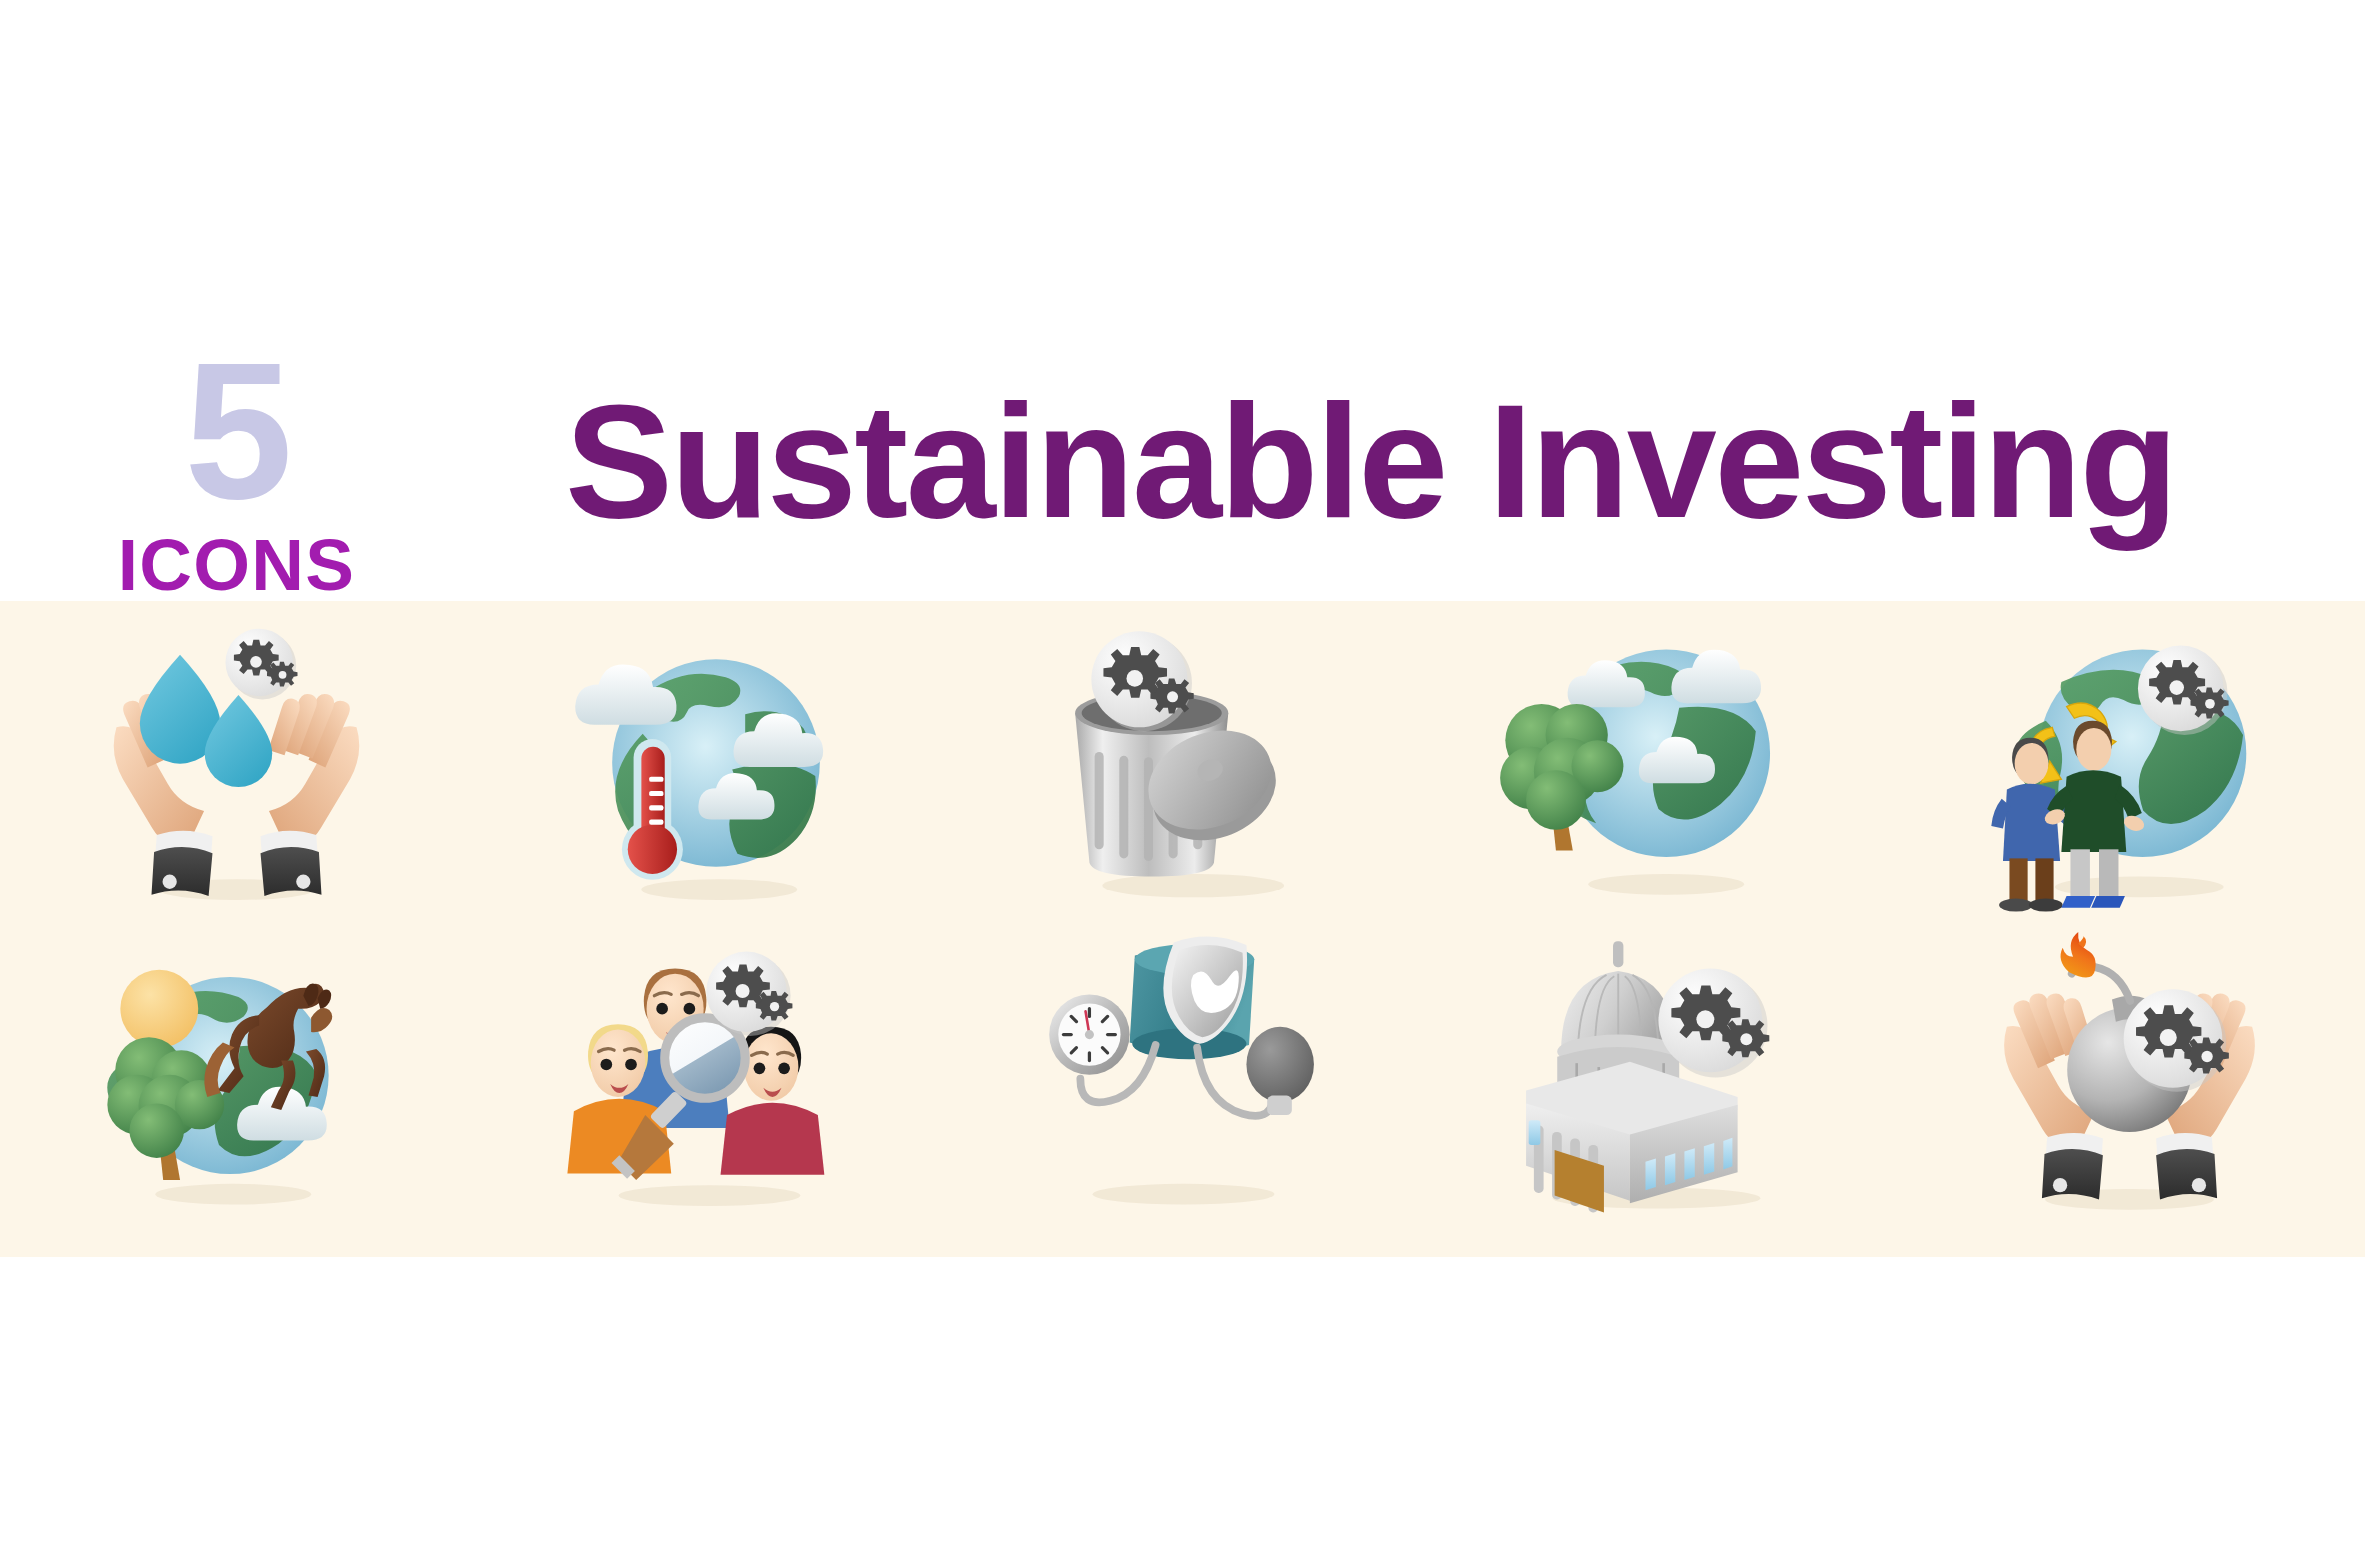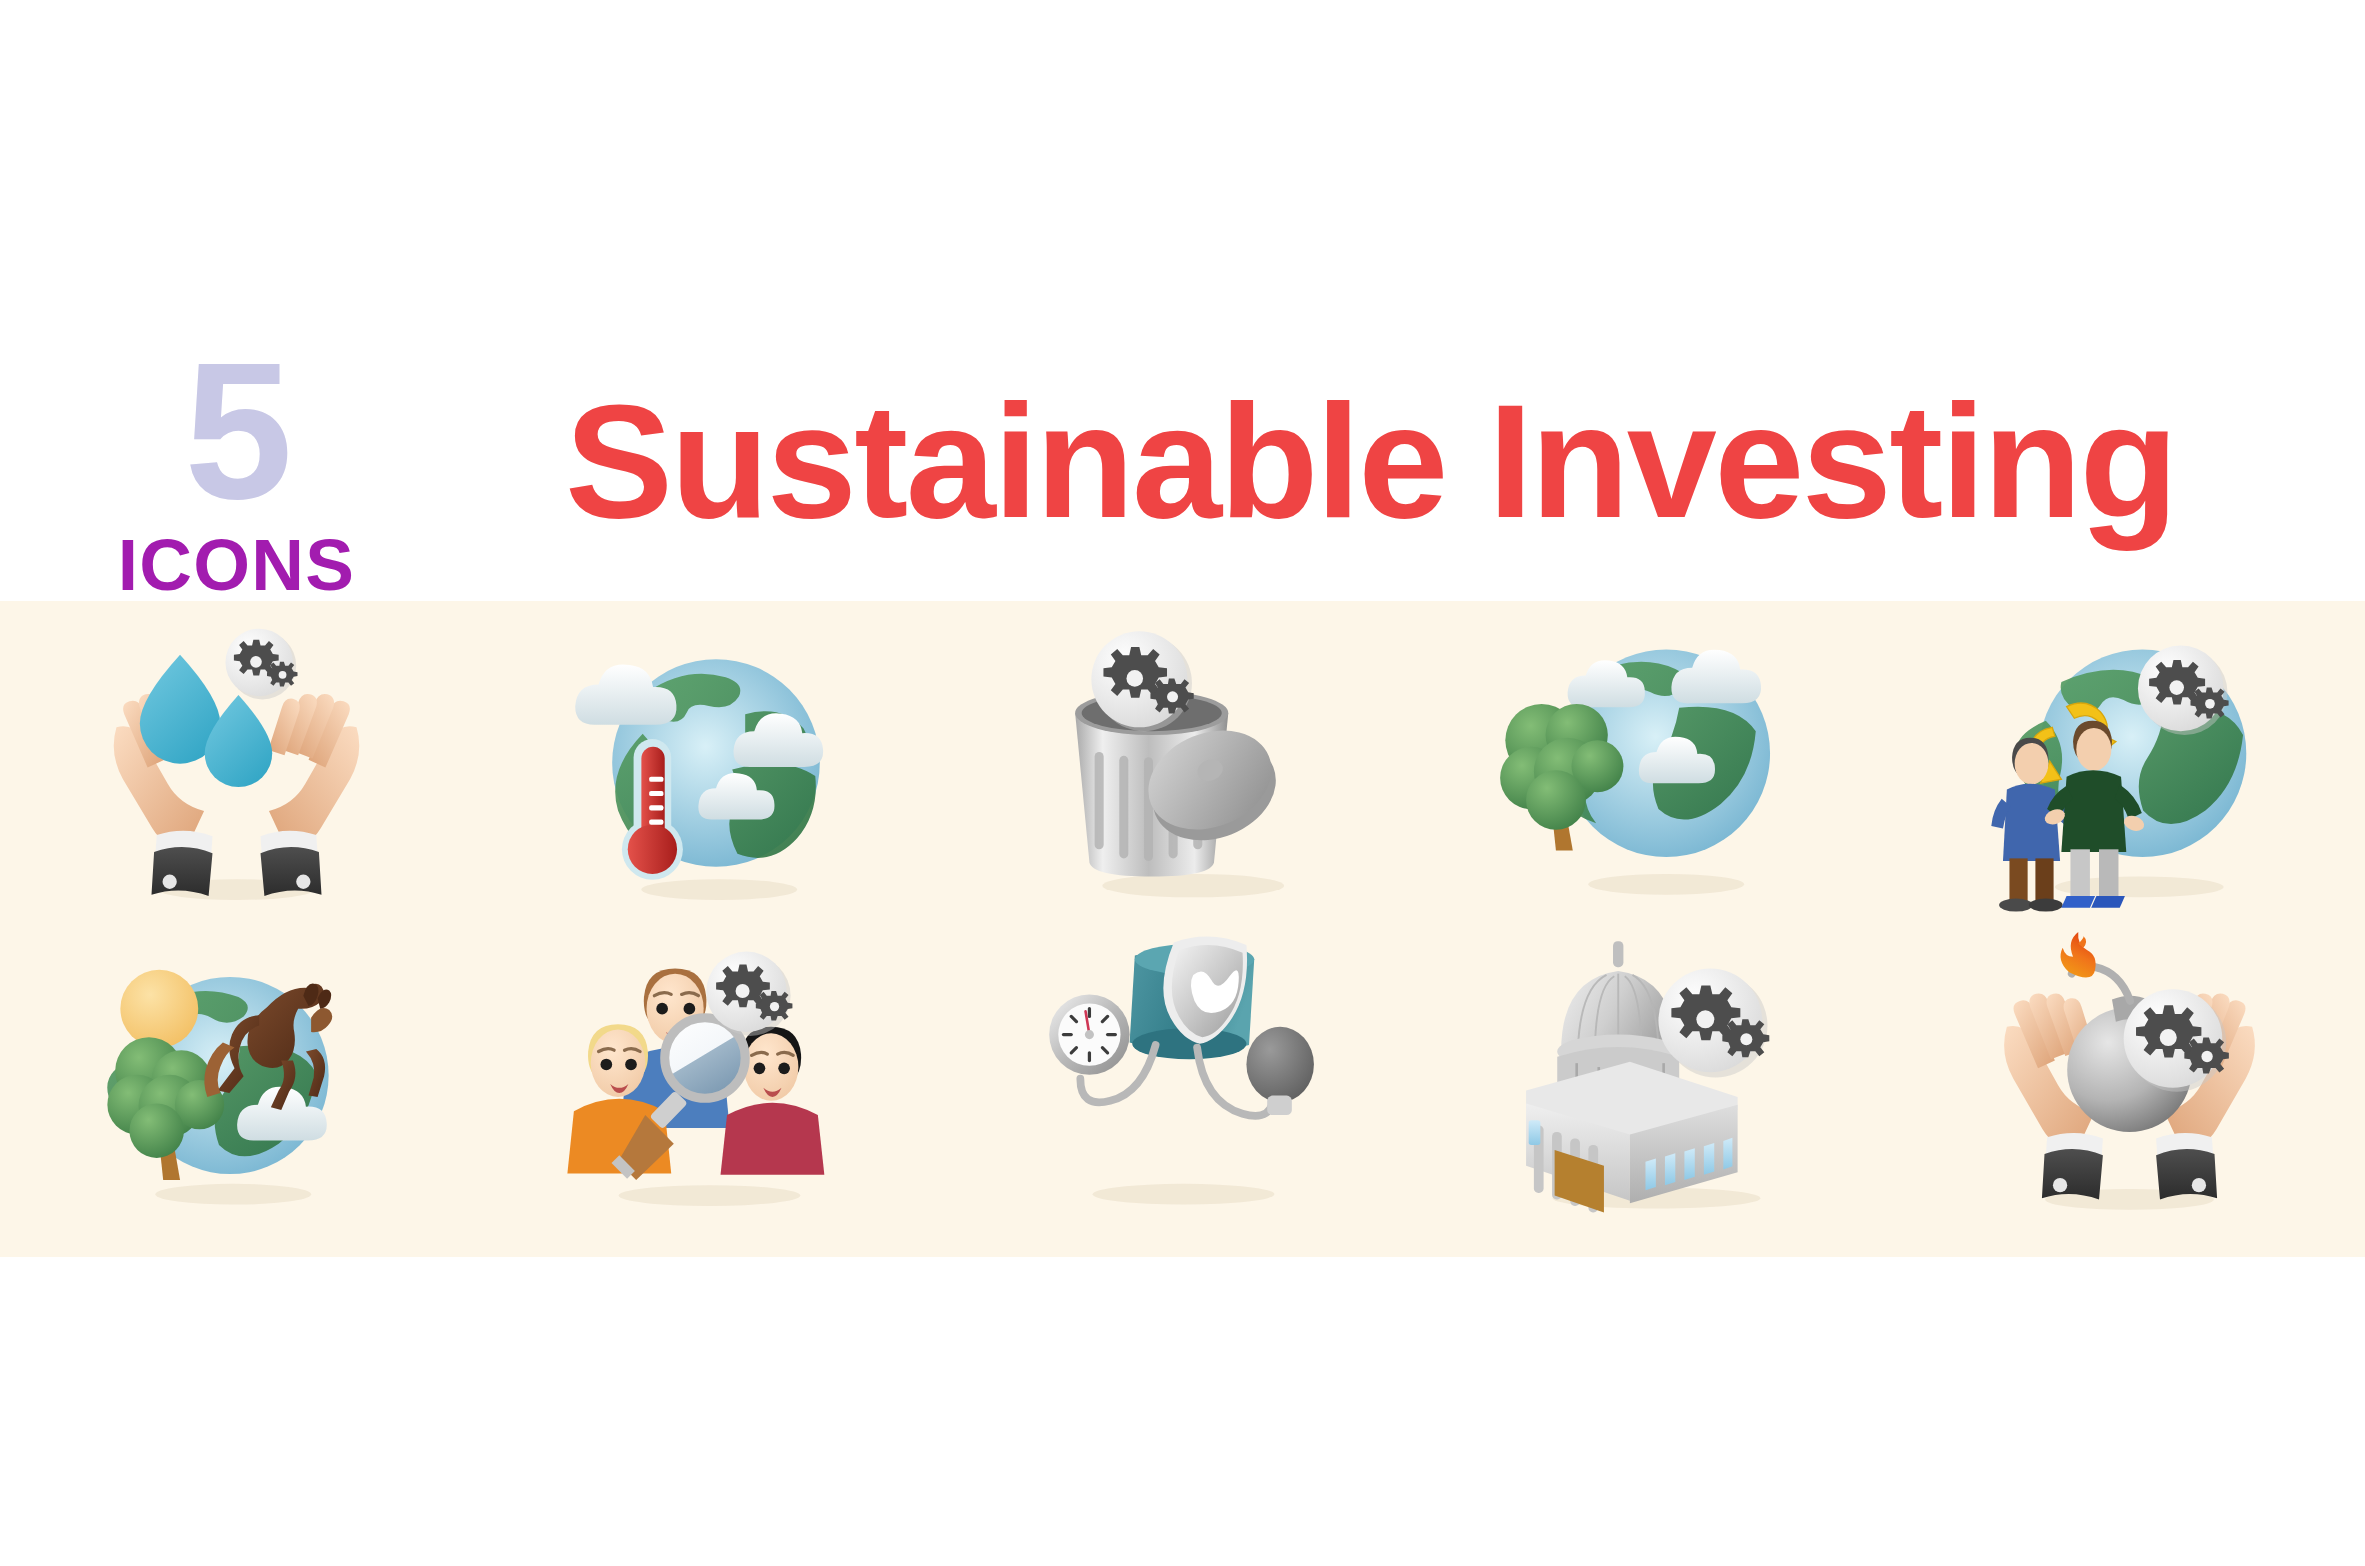--- a/index.html
+++ b/index.html
@@ -4,21 +4,21 @@
 <style>
   html,body{margin:0;padding:0;background:#ffffff;}
   body{width:2366px;height:1566px;font-family:"Liberation Sans",sans-serif;overflow:hidden;position:relative;}
 
   
   #header{position:absolute;left:0;top:0;width:2366px;height:601px;background:#ffffff;}
   #count-block{position:absolute;left:97px;top:354px;width:279px;text-align:center;}
   #count-number{font-size:195px;line-height:0.78;font-weight:700;color:#c8c8e6;letter-spacing:-3.9px;}
   #count-label{font-size:73px;line-height:1;font-weight:700;color:#a21caf;letter-spacing:1.3px;margin-top:22px;}
   #page-title{position:absolute;left:565px;top:380px;width:1703px;font-size:162px;line-height:1;
-              font-weight:700;color:#ef4444;letter-spacing:-2.6px;white-space:nowrap;}
+              font-weight:700;color:#701a75;letter-spacing:-2.6px;white-space:nowrap;}
 
   
   #icon-band{position:absolute;left:0;top:601px;width:2366px;height:656px;background:#fdf6e8;}
   .icon-row{position:absolute;left:0;width:2366px;height:305px;display:flex;}
   #row-0{top:16.2px;}
   #row-1{top:322px;}
   .icon-cell{flex:1 1 0;position:relative;display:flex;align-items:center;justify-content:center;}
   .icon-art{position:relative;width:279px;height:279px;}
   .icon-art svg{position:absolute;left:0;top:0;width:279px;height:279px;overflow:visible;}
 

